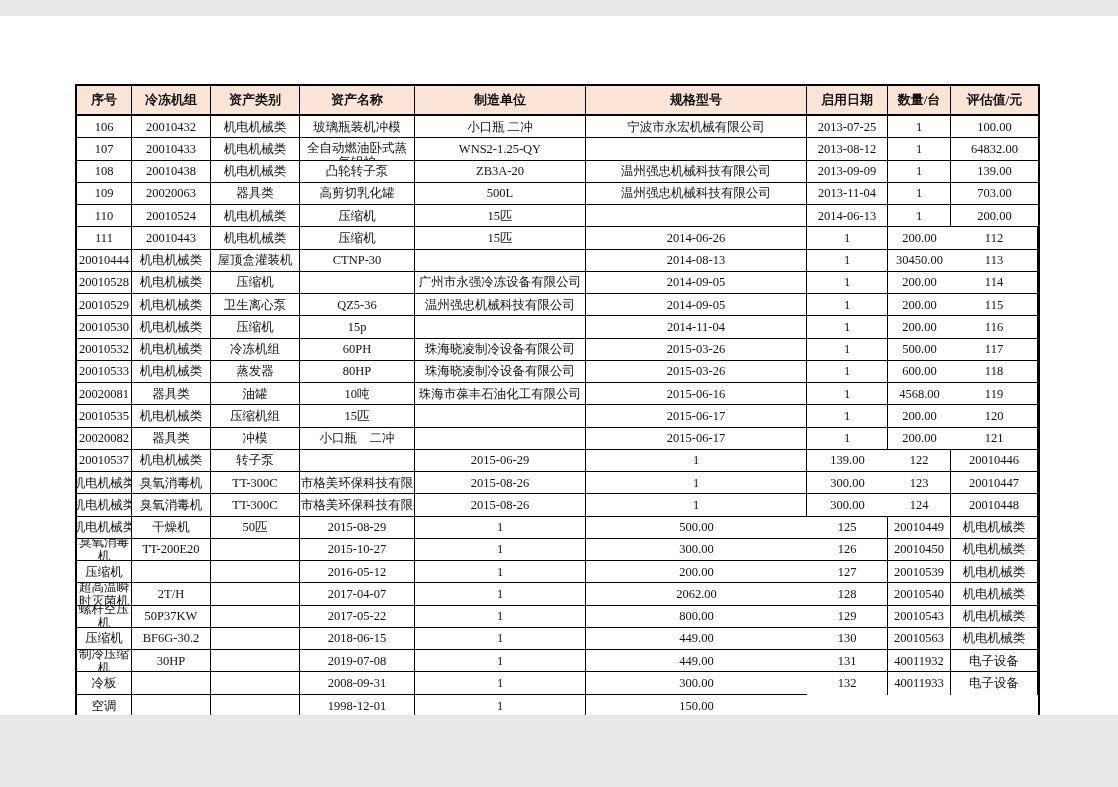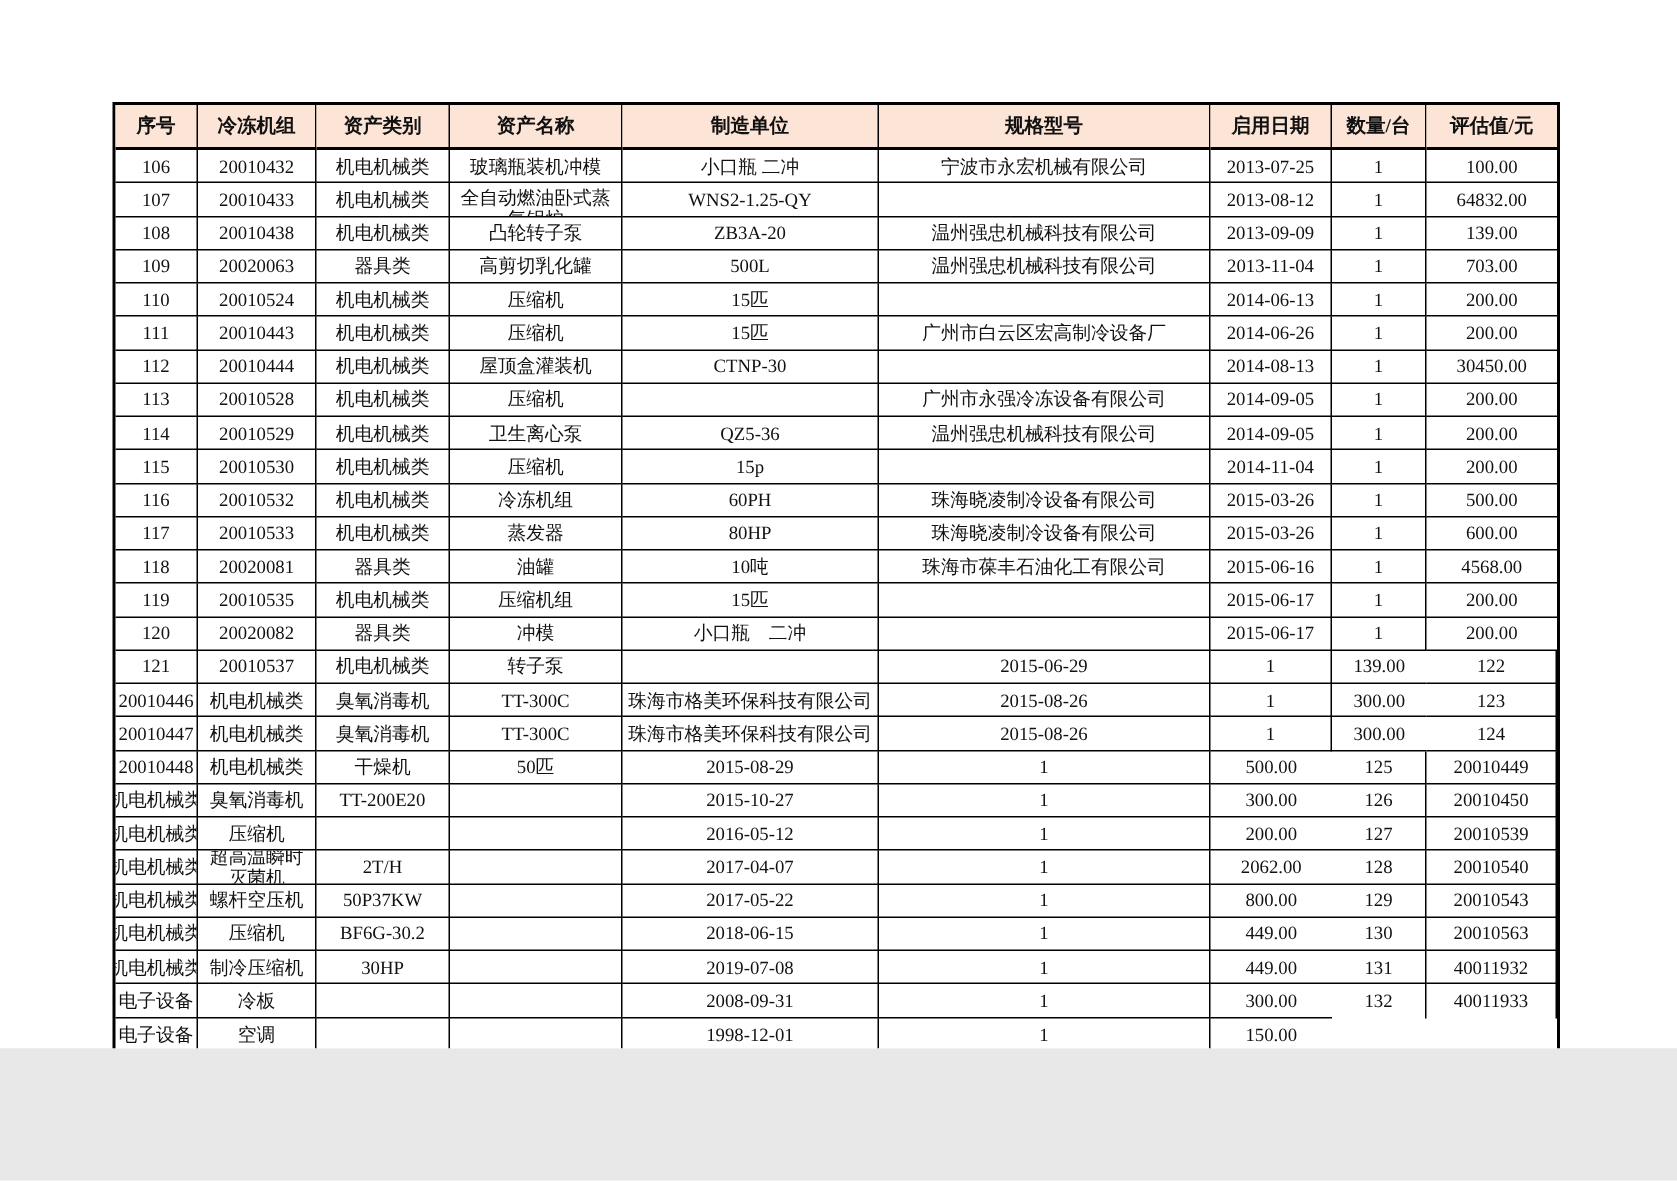--- a/index.html
+++ b/index.html
@@ -5,21 +5,21 @@
   * { box-sizing: border-box; margin: 0; padding: 0; }
   html, body { background: #e8e8e8; }
   body { font-family: "Liberation Serif", "DejaVu Serif", serif; }
 
   .page {
     position: relative;
     width: 1118px;
     height: 699px;
     background: var(--page-bg, #ffffff);
     overflow: hidden;
-    margin: 0 auto;
+    margin: 16px auto;
   }
 
   .asset-table {
     position: absolute;
     left: 75px;
     top: 68px;
     width: 965px;
     height: 635px;
     border: 2px solid var(--border-color, #000);
     display: grid;
@@ -125,21 +125,20 @@
       <div class="cell">15匹</div>
       <div class="cell"></div>
       <div class="cell">2014-06-13</div>
       <div class="cell">1</div>
       <div class="cell last-col">200.00</div>
       <div class="cell">111</div>
       <div class="cell">20010443</div>
       <div class="cell">机电机械类</div>
       <div class="cell wrapcol">压缩机</div>
       <div class="cell">15匹</div>
-      <div class="cell">广州市白云区宏高制冷设备厂</div>
       <div class="cell">2014-06-26</div>
       <div class="cell">1</div>
       <div class="cell last-col">200.00</div>
       <div class="cell">112</div>
       <div class="cell">20010444</div>
       <div class="cell">机电机械类</div>
       <div class="cell wrapcol">屋顶盒灌装机</div>
       <div class="cell">CTNP-30</div>
       <div class="cell"></div>
       <div class="cell">2014-08-13</div>

